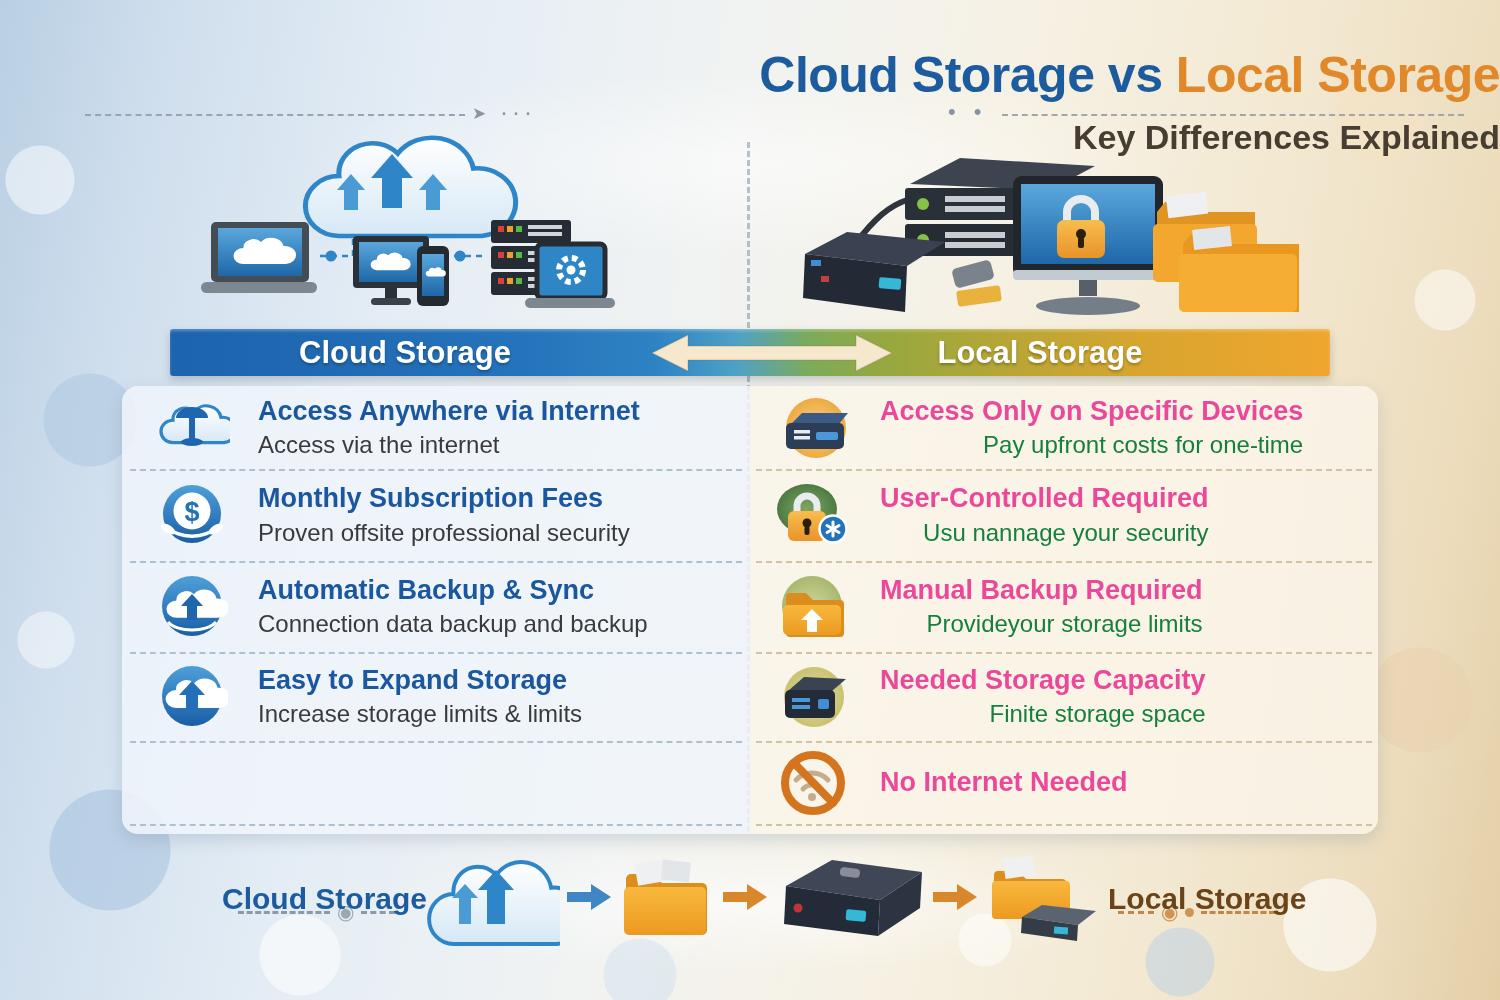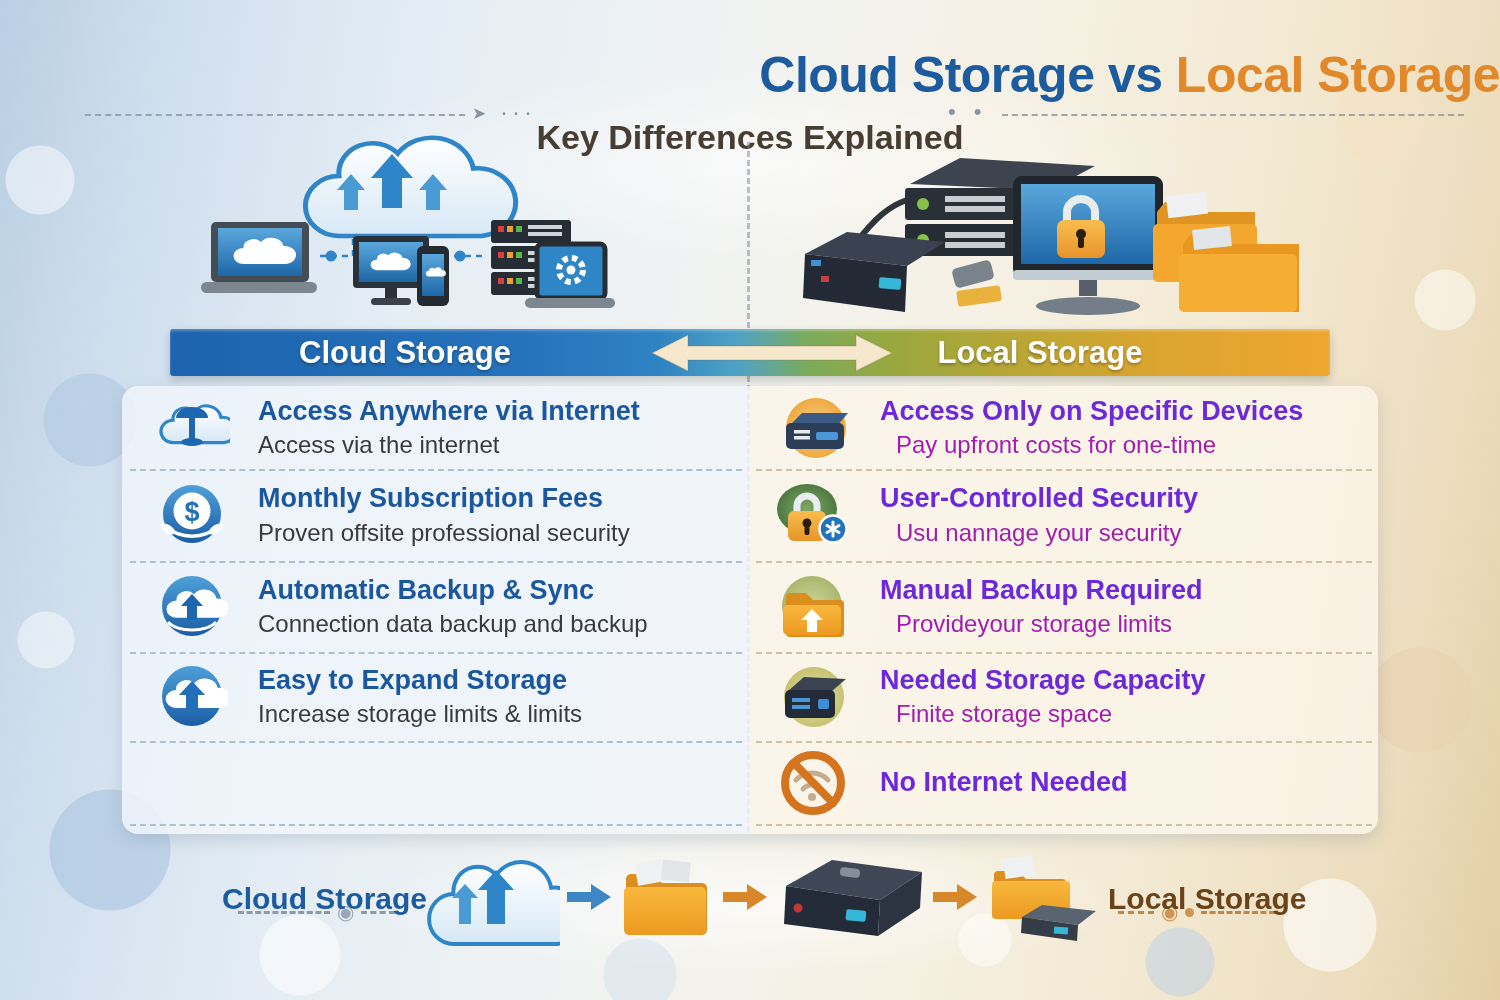--- a/index.html
+++ b/index.html
@@ -22,21 +22,21 @@
       radial-gradient(circle at 1420px 700px, rgba(233,210,175,.6) 0 52px, transparent 53px),
       radial-gradient(circle at 1330px 925px, rgba(255,255,255,.6) 0 46px, transparent 47px),
       radial-gradient(circle at 1180px 962px, rgba(190,210,228,.55) 0 34px, transparent 35px),
       radial-gradient(circle at 985px 940px, rgba(255,255,255,.5) 0 26px, transparent 27px),
       radial-gradient(ellipse 620px 130px at 750px 165px, rgba(255,255,255,.55), transparent 72%),
       radial-gradient(ellipse 520px 90px at 750px 905px, rgba(255,255,255,.6), transparent 75%);
   }
   .title{position:absolute;top:12px;left:0;width:100%;text-align:right;
     font-size:50px;font-weight:bold;letter-spacing:-.5px;}
   .t-blue{color:#1d5b9f}.t-orange{color:#e0882a}
-  .subtitle{position:absolute;top:90px;left:0;width:100%;text-align:center;
+  .subtitle{position:absolute;top:90px;left:0;width:100%;text-align:right;
     font-size:34px;font-weight:bold;color:#473e31;}
   .dash{border-top:2.5px dashed #98a4b0;height:0;}
   .sub-dash-left{position:absolute;top:114px;left:85px;width:380px;}
   .sub-arrowhead{position:absolute;top:103px;left:472px;color:#8795a3;font-size:17px;}
   .sub-dots{position:absolute;top:98px;left:500px;color:#8795a3;font-size:24px;letter-spacing:4px;}
   .sub-bullets{position:absolute;top:99px;left:948px;color:#8795a3;font-size:22px;letter-spacing:6px;}
   .sub-dash-right{position:absolute;top:114px;left:1002px;width:462px;border-color:#a2a6aa;}
   .illus{position:absolute;}
   .divider-v{position:absolute;left:747px;top:142px;height:690px;width:0;
     border-left:3px dashed rgba(104,124,144,.45);}
@@ -51,23 +51,23 @@
     background:linear-gradient(90deg, rgba(240,245,251,.85) 0%, rgba(240,245,251,.85) 49.7%, rgba(251,245,233,.85) 50.3%, rgba(251,245,233,.85) 100%);
     box-shadow:0 6px 16px rgba(110,130,150,.25);}
   .sep{position:absolute;height:0;border-top:2px dashed #adc0cf;}
   .sep.r{border-color:#d2c2a4;}
   .col{position:absolute;top:386px;width:600px;display:flex;flex-direction:column;}
   .col.left{left:150px}.col.right{left:772px}
   .row{display:flex;align-items:center;gap:24px;}
   .ic{width:84px;flex:0 0 84px;display:flex;align-items:center;justify-content:center;}
   .row-title{font-size:27px;font-weight:bold;line-height:1.15;}
   .col.left .row-title{color:#1a579e}
-  .col.right .row-title{color:#6d28d9}
+  .col.right .row-title{color:#ec4899}
   .row-sub{font-size:24px;margin-top:4px;color:#3a3a3c;}
-  .col.right .row-sub{color:#a21caf;padding-left:16px;}
+  .col.right .row-sub{color:#15803d;padding-left:16px;text-align:right;}
   .flow{position:absolute;left:222px;top:836px;width:1075px;height:125px;
     display:flex;align-items:center;gap:7px;}
   .flow-label{font-size:30px;font-weight:bold;white-space:nowrap;}
   .flow-label.cloud{color:#1d5b9f;margin-right:-14px;}
   .flow-label.local{color:#6b4318;margin-left:2px;}
   .decor{position:absolute;display:flex;align-items:center;gap:7px;}
   .decor .d{border-top:3px dashed #8b99a8;height:0;}
   .decor .spiral{font-size:20px;color:#9aa8b6;line-height:1;}
   .decor.right .d{border-color:#c1874a}
   .decor.right .spiral{color:#cf9352}
@@ -352,21 +352,21 @@
         <rect x="31.5" y="45" width="5" height="9" rx="2" fill="#2a1d0c"></rect>
         <circle cx="60" cy="48" r="13.5" fill="#2273bb" stroke="#fff" stroke-width="2.5"></circle>
         <g stroke="#fff" stroke-width="3" stroke-linecap="round">
           <line x1="60" y1="41" x2="60" y2="55"></line>
             <line x1="54" y1="44.5" x2="66" y2="51.5"></line>
             <line x1="66" y1="44.5" x2="54" y2="51.5"></line>
         </g>
       </svg>
     </span>
     <div class="txt">
-      <div class="row-title">User-Controlled Security</div>
+      <div class="row-title">User-Controlled Required</div>
       <div class="row-sub">Usu nannage your security</div>
     </div>
   </div>
   <div class="row" style="flex:0 0 91px">
     <span class="ic">
       <svg width="80" height="68" viewBox="0 0 80 68">
         <circle cx="38" cy="33" r="30" fill="url(#haloSage)"></circle>
         <path d="M12,24 a4,4 0 0 1 4,-4 h16 l7,7 h27 a4,4 0 0 1 4,4 v29 a4,4 0 0 1 -4,4 h-50 a4,4 0 0 1 -4,-4 z" fill="#d98e1d"></path>
         <rect x="9" y="32" width="58" height="30" rx="5" fill="url(#gFolder)"></rect>
         <polygon points="38,36 49,47 43,47 43,59 33,59 33,47 27,47" fill="#fff"></polygon>

